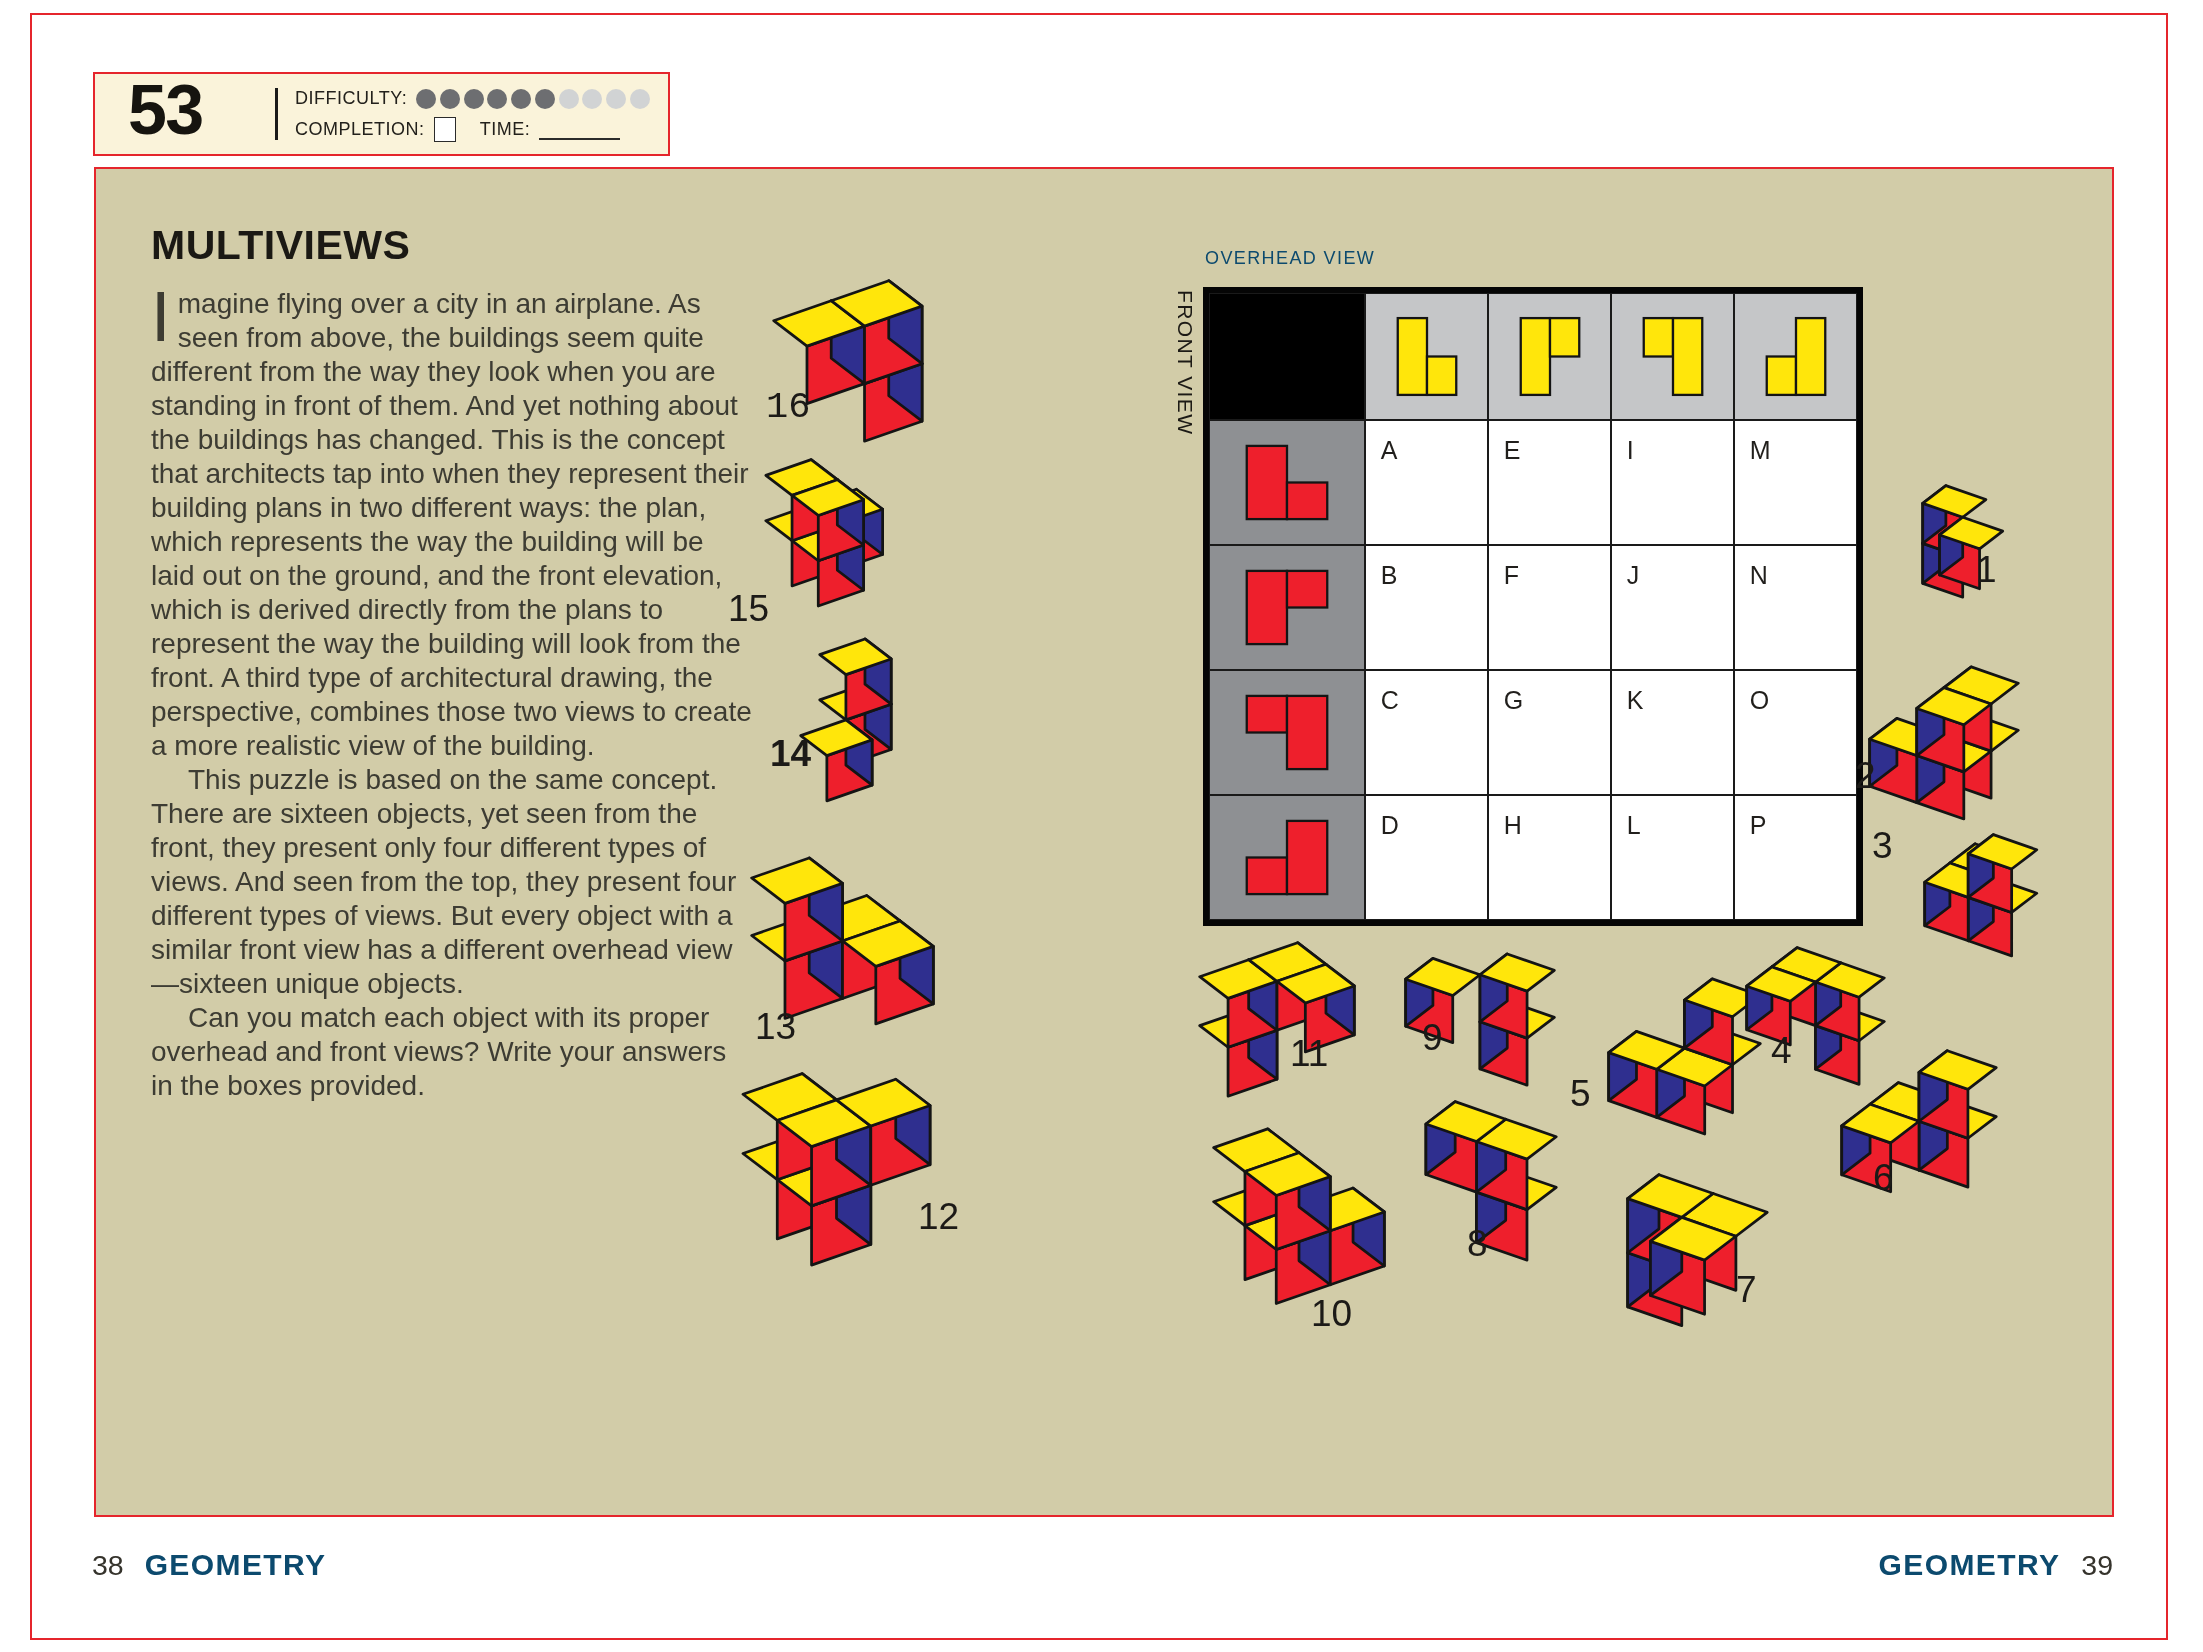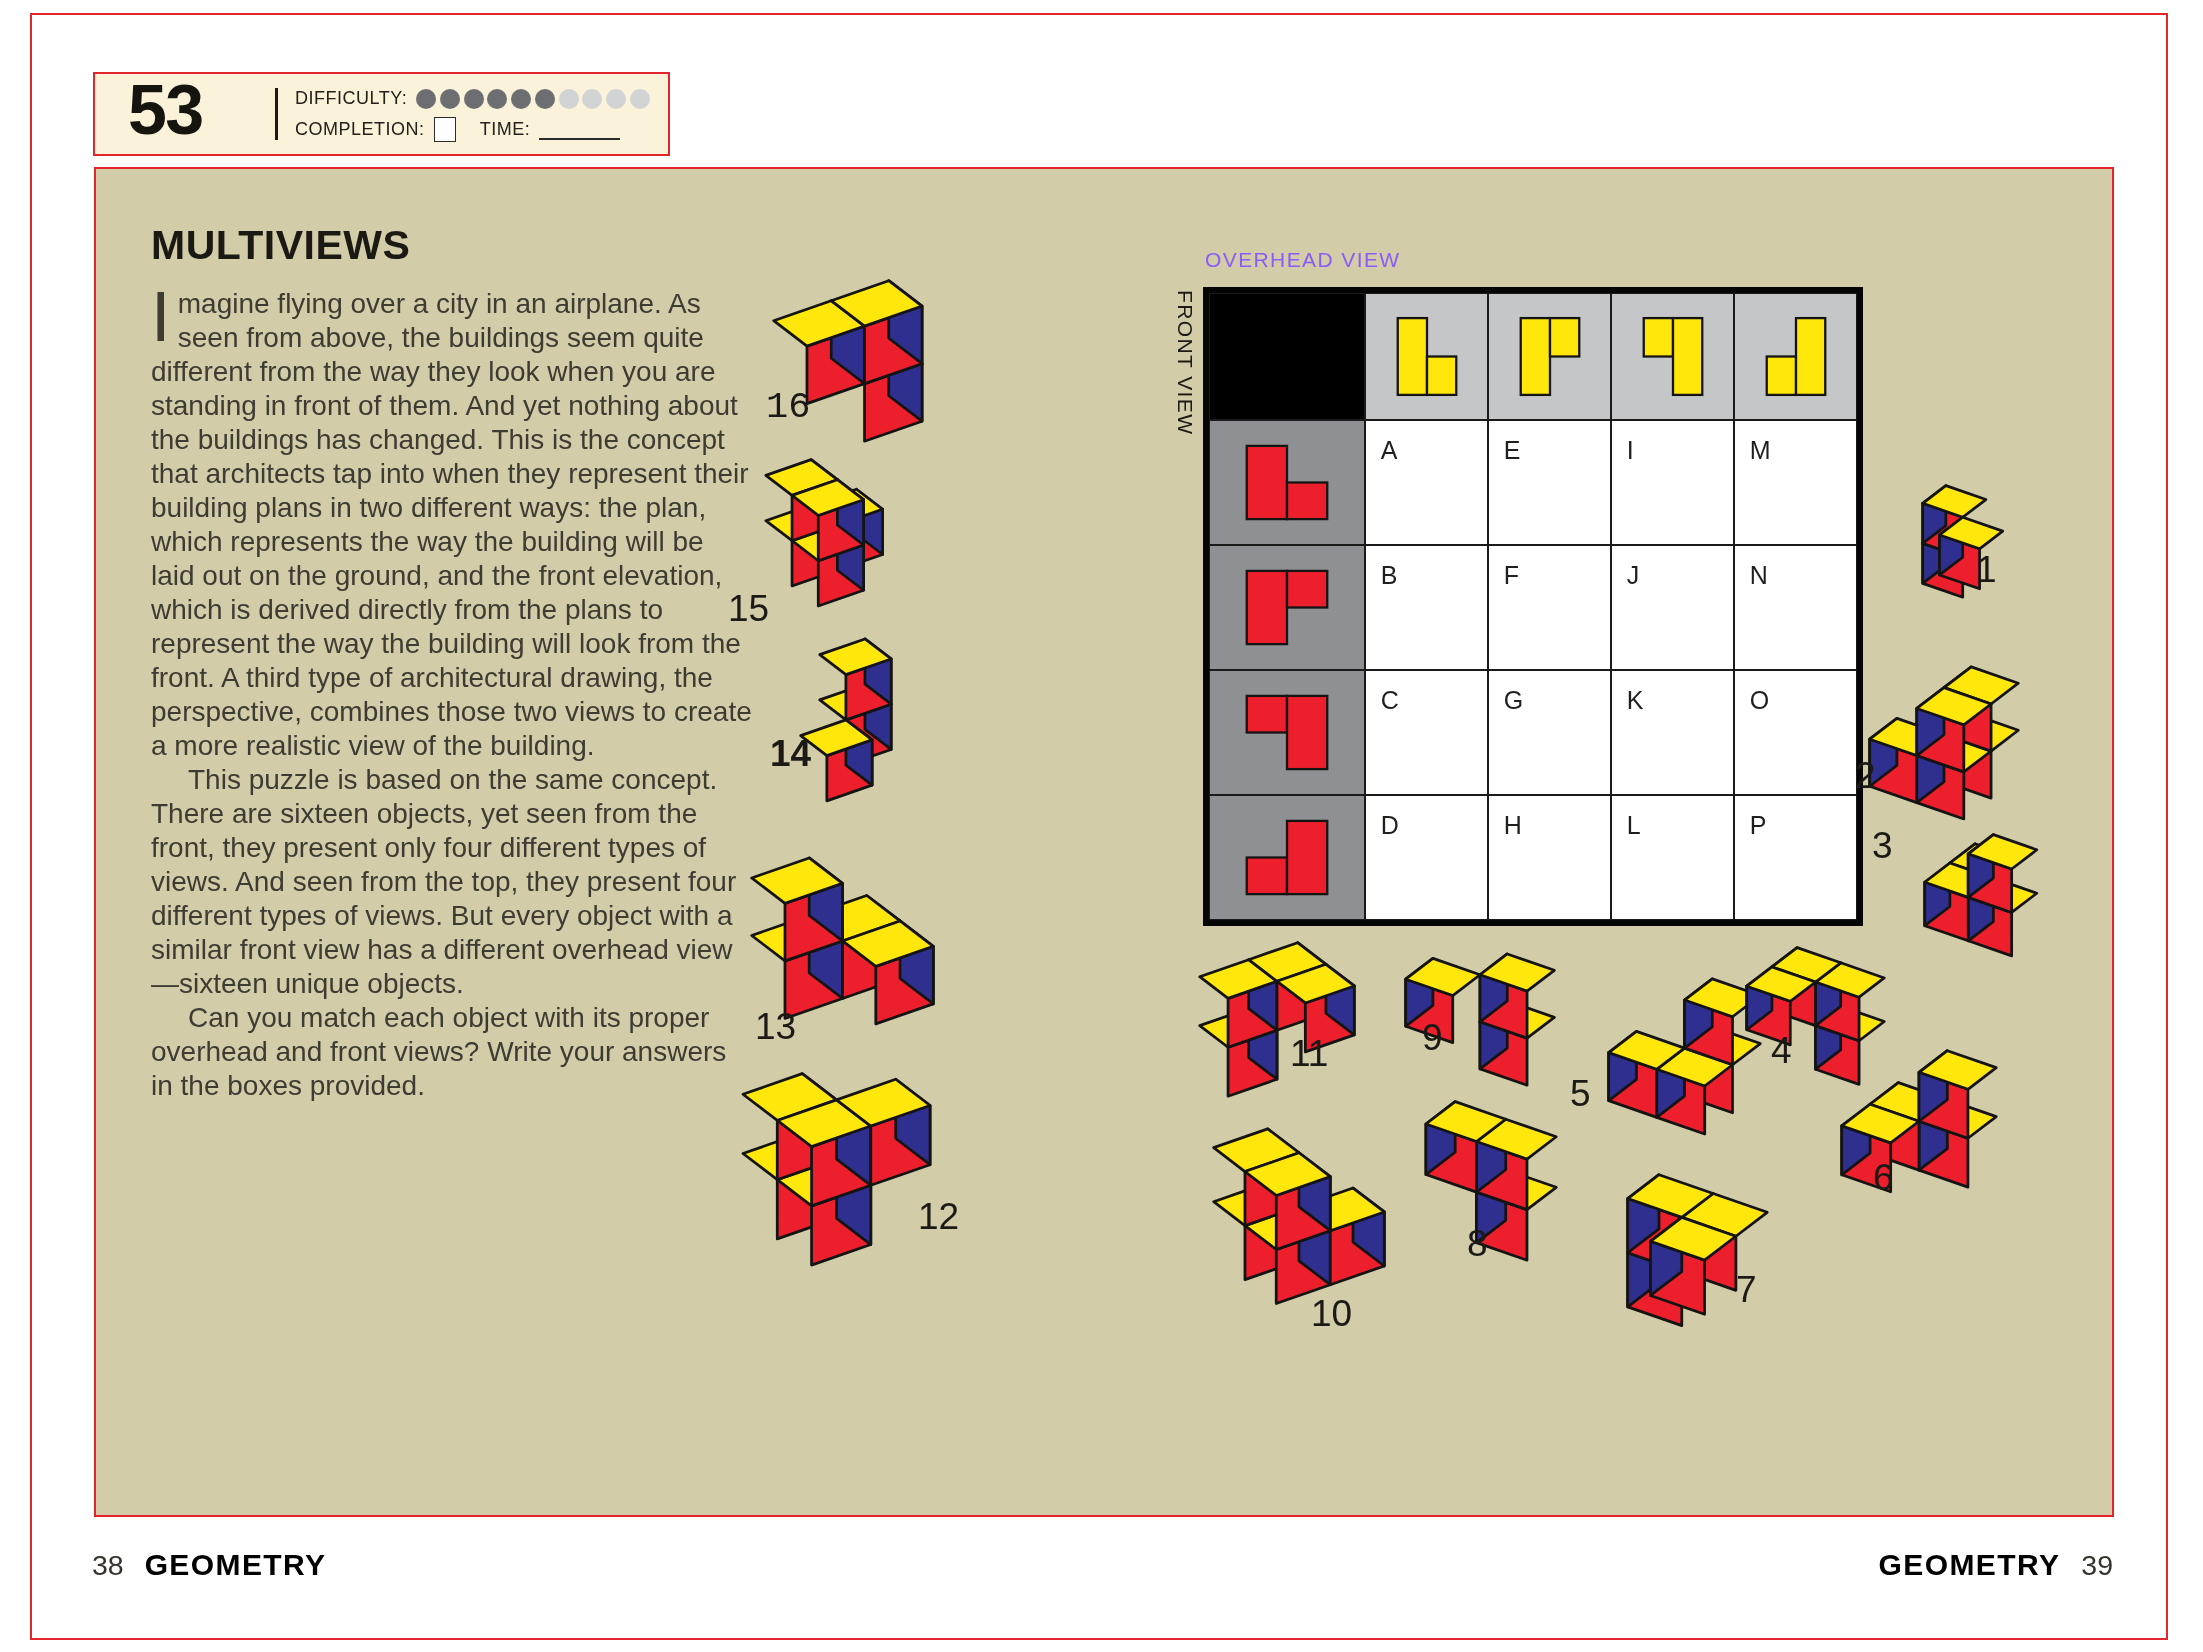--- a/index.html
+++ b/index.html
@@ -28,27 +28,27 @@
   .matrix{position:absolute;left:1203px;top:287px;display:grid;z-index:3;
           grid-template-columns:156px 123px 123px 123px 123px;
           grid-template-rows:127px 125px 125px 125px 125px;
           border:6.4px solid #050505;background:#fff;}
   .mcell{border:0.9px solid #1a1a1a;box-sizing:border-box;display:flex;align-items:center;justify-content:center;}
   .mcell.corner{background:#000;}
   .mcell.ohead{background:var(--grid_header_gray);}
   .mcell.fview{background:var(--grid_side_gray);}
   .mcell.answer{background:#ffffff;align-items:flex-start;justify-content:flex-start;}
   .cell-letter{padding:14.7px 0 0 14.7px;font-size:25px;color:#211f1c;}
-  .overhead-label{position:absolute;left:1205px;top:248px;font-size:21px;letter-spacing:1.4px;color:#8b5cf6;z-index:3;}
+  .overhead-label{position:absolute;left:1205px;top:248px;font-size:18px;letter-spacing:1.4px;color:#0c4a6e;z-index:3;}
   .front-label{position:absolute;left:1197px;top:290px;width:349px;font-size:21px;letter-spacing:1.4px;color:#1c1a15;
                transform:rotate(90deg);transform-origin:left top;z-index:3;}
   .figure{position:absolute;z-index:4;}
   .fig-label{position:absolute;z-index:4;font-size:37px;color:#1c1a17;}
   .footer{position:absolute;top:1548px;font-size:28.5px;color:#35332c;z-index:2;}
-  .footer .section{font-weight:bold;font-size:30px;letter-spacing:1.4px;color:#000000;margin:0 13px;}
+  .footer .section{font-weight:bold;font-size:30px;letter-spacing:1.4px;color:#0c4a6e;margin:0 13px;}
   .footer-left{left:92px;}
   .footer-right{left:1681px;width:432px;text-align:right;}
 </style>
 </head>
 <body>
 
 <div class="page">
   <div class="frame"></div>
 
   <div class="panel"></div>

